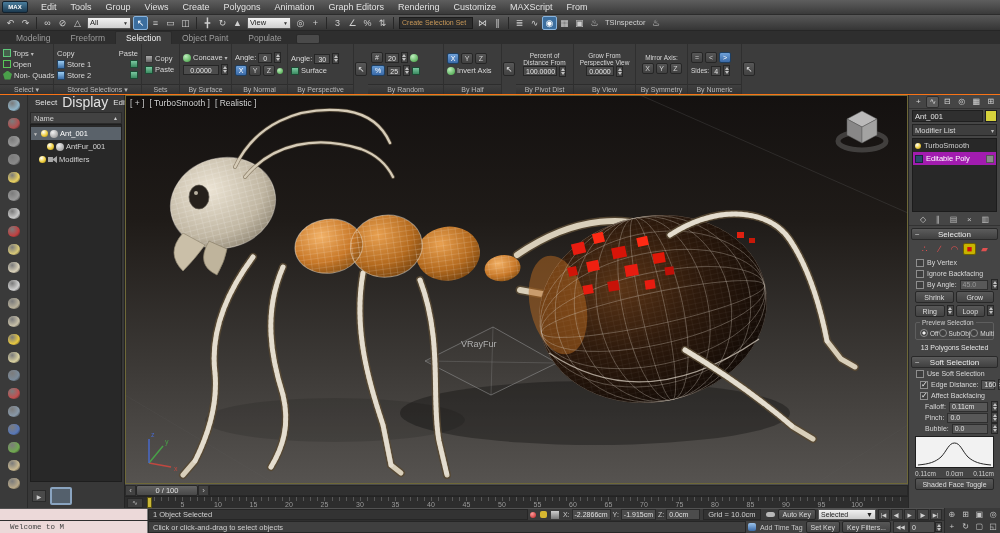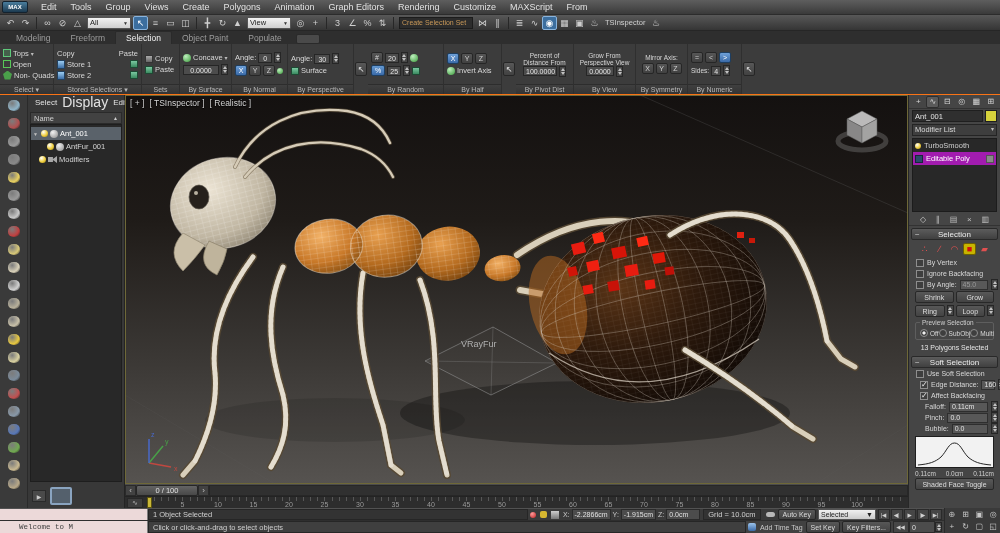--- a/index.html
+++ b/index.html
@@ -80,21 +80,21 @@
   .tick-label{position:absolute;top:4px;font-size:7px;color:#9a9a9a;transform:translateX(-50%)}
   .playhead{position:absolute;left:0;top:0;width:5px;height:100%;background:#cab838;border:1px solid #5c5410}
   
   .cp{width:92px;background:#454545;border-left:1px solid #272727;display:flex;flex-direction:column;font-size:7.5px;color:#d8d8d8;overflow:hidden}
   .cp-tabs{height:14px;display:flex;align-items:center;justify-content:space-around;padding:0 2px;border-bottom:1px solid #333}
   .cp-tab{width:13px;height:12px;display:flex;align-items:center;justify-content:center;font-size:8px;border-radius:2px}
   .cp-tab.active{background:#5a5a5a;border:1px solid #2e2e2e}
   .cp-row{display:flex;align-items:center;gap:2px;padding:1px 3px}
   .cp-field{flex:1;background:#2f2f2f;border:1px solid #1f1f1f;color:#e2e2e2;height:12px;display:flex;align-items:center;padding:0 2px;font-size:7.5px}
   .swatch{width:12px;height:12px;background:#d6d23c;border:1px solid #1f1f1f}
-  .cp-drop{flex:1;background:#3e3e3e;border:1px solid #242424;height:12px;display:flex;align-items:flex-start;justify-content:space-between;padding:0 2px}
+  .cp-drop{flex:1;background:#3e3e3e;border:1px solid #242424;height:12px;display:flex;align-items:center;justify-content:space-between;padding:0 2px}
   .stack{height:74px;background:#282828;border:1px solid #1c1c1c;margin:1px 3px;overflow:hidden}
   .stk-row{height:13px;display:flex;align-items:center;gap:3px;padding:0 2px;font-size:7.5px;color:#cfcfcf}
   .stk-row.sel{background:#a21caf;color:#fff}
   .stk-ico{width:8px;height:8px;flex:none}
   .stack-tools{height:13px;display:flex;align-items:center;justify-content:space-around;padding:0 6px;border-bottom:1px solid #333;color:#c0c0c0;font-size:8px}
   .ro{margin:2px 2px 0 2px}
   .ro-title{height:12px;background:linear-gradient(#5c5c5c,#404040);border:1px solid #292929;border-radius:2px;font-size:8px;color:#ececec;display:flex;align-items:center;justify-content:center;position:relative}
   .ro-title::before{content:"−";position:absolute;left:3px;font-size:8px;color:#ccc}
   .so-row{height:15px;display:flex;align-items:center;justify-content:space-around;padding:0 6px;margin:1px 0}
   .so-ico{width:13px;height:12px;display:flex;align-items:center;justify-content:center;color:#e05050;font-size:9px;border-radius:2px}
@@ -111,21 +111,21 @@
   .grp{border:1px solid #5e5e5e;border-radius:2px;margin:4px 4px 1px 4px;position:relative;padding:6px 2px 2px 2px}
   .grp-label{position:absolute;top:-4px;left:4px;background:#454545;font-size:6.5px;color:#cfcfcf;padding:0 2px}
   .radios{display:flex;align-items:center;justify-content:space-between;padding:0 2px;font-size:6.5px}
   .status-line{height:13px;display:flex;align-items:center;justify-content:center;font-size:7px;color:#e6e6e6}
   .curve{background:#f2f2f2;border:1px solid #1e1e1e;height:32px;margin:2px 4px}
   .cv-labels{display:flex;justify-content:space-between;padding:0 4px;font-size:6.5px;color:#cfcfcf}
   
   .sb1{height:12px;background:#3a3a3a;display:flex;align-items:stretch;border-top:1px solid #525252}
   .sb2{height:13px;background:#414141;display:flex;align-items:stretch;border-top:1px solid #2e2e2e}
   .listener{width:148px;background:#ecd9d9;border-right:1px solid #7e7e7e;flex:none}
-  .listener.b{font-family:"Liberation Mono",monospace;font-size:7.5px;color:#444;display:flex;align-items:center;padding-left:19px}
+  .listener.b{font-family:"Liberation Mono",monospace;font-size:7.5px;color:#444;display:flex;align-items:center;padding-left:10px}
   .sb-box{background:#333;border:1px solid #262626;color:#cfcfcf;font-size:7.5px;display:flex;align-items:center;padding:0 4px;white-space:nowrap}
   .sb-grow{flex:1}
   .sb-lab{font-size:7px;color:#c8c8c8;display:flex;align-items:center;padding:0 2px;white-space:nowrap}
   .sb-field{background:#4c4c4c;border:1px solid #2a2a2a;color:#e0e0e0;font-size:7px;display:flex;align-items:center;padding:0 2px;min-width:34px;white-space:nowrap}
   .sb-btn{background:linear-gradient(#575757,#424242);border:1px solid #262626;border-radius:2px;color:#dcdcdc;font-size:7px;display:flex;align-items:center;justify-content:center;padding:0 4px;margin:0 1px;white-space:nowrap}
   .sb-ddl{background:linear-gradient(#f0f0f0,#cccccc);border:1px solid #555;color:#222;font-size:7px;display:flex;align-items:center;justify-content:space-between;padding:0 2px;width:58px;margin:0 1px}
   .pb-btn{width:12px;background:#464646;border:1px solid #2a2a2a;color:#d0d0d0;font-size:5.5px;display:flex;align-items:center;justify-content:center;margin:0 0.5px}
   .nav-corner{position:absolute;right:0;bottom:0;width:56px;height:25px;background:#3a3a3a;display:grid;grid-template-columns:repeat(4,1fr);border-left:1px solid #2a2a2a}
   .nav-ico{display:flex;align-items:center;justify-content:center;color:#c8c8c8;font-size:8px}
   .dot{display:inline-block;border-radius:50%;flex:none}
@@ -702,21 +702,21 @@
         <g opacity="0.85">
           <ellipse cx="737" cy="46" rx="24" ry="9" stroke="#909090" stroke-width="5" fill="none" opacity="0.4"></ellipse>
           <polygon points="722,24 737,16 752,24 737,32" fill="#d8d8d8" stroke="#6a6a6a" stroke-width="0.5"></polygon>
           <polygon points="722,24 722,40 737,48 737,32" fill="#9c9c9c" stroke="#6a6a6a" stroke-width="0.5"></polygon>
           <polygon points="752,24 752,40 737,48 737,32" fill="#bcbcbc" stroke="#6a6a6a" stroke-width="0.5"></polygon>
         </g>
       </svg>
 
       <div class="vp-label">
         <span>[ + ]</span>
-        <span>[ TSInspector ]</span>
+        <span>[ TurboSmooth ]</span>
         <span>[ Realistic ]</span>
       </div>
     </div>
 
     <div class="tl-slider">
       <div class="tl-arrow">‹</div>
       <div class="tl-handle">0 / 100</div>
       <div class="tl-arrow">›</div>
       <div class="tl-track"></div>
     </div>

